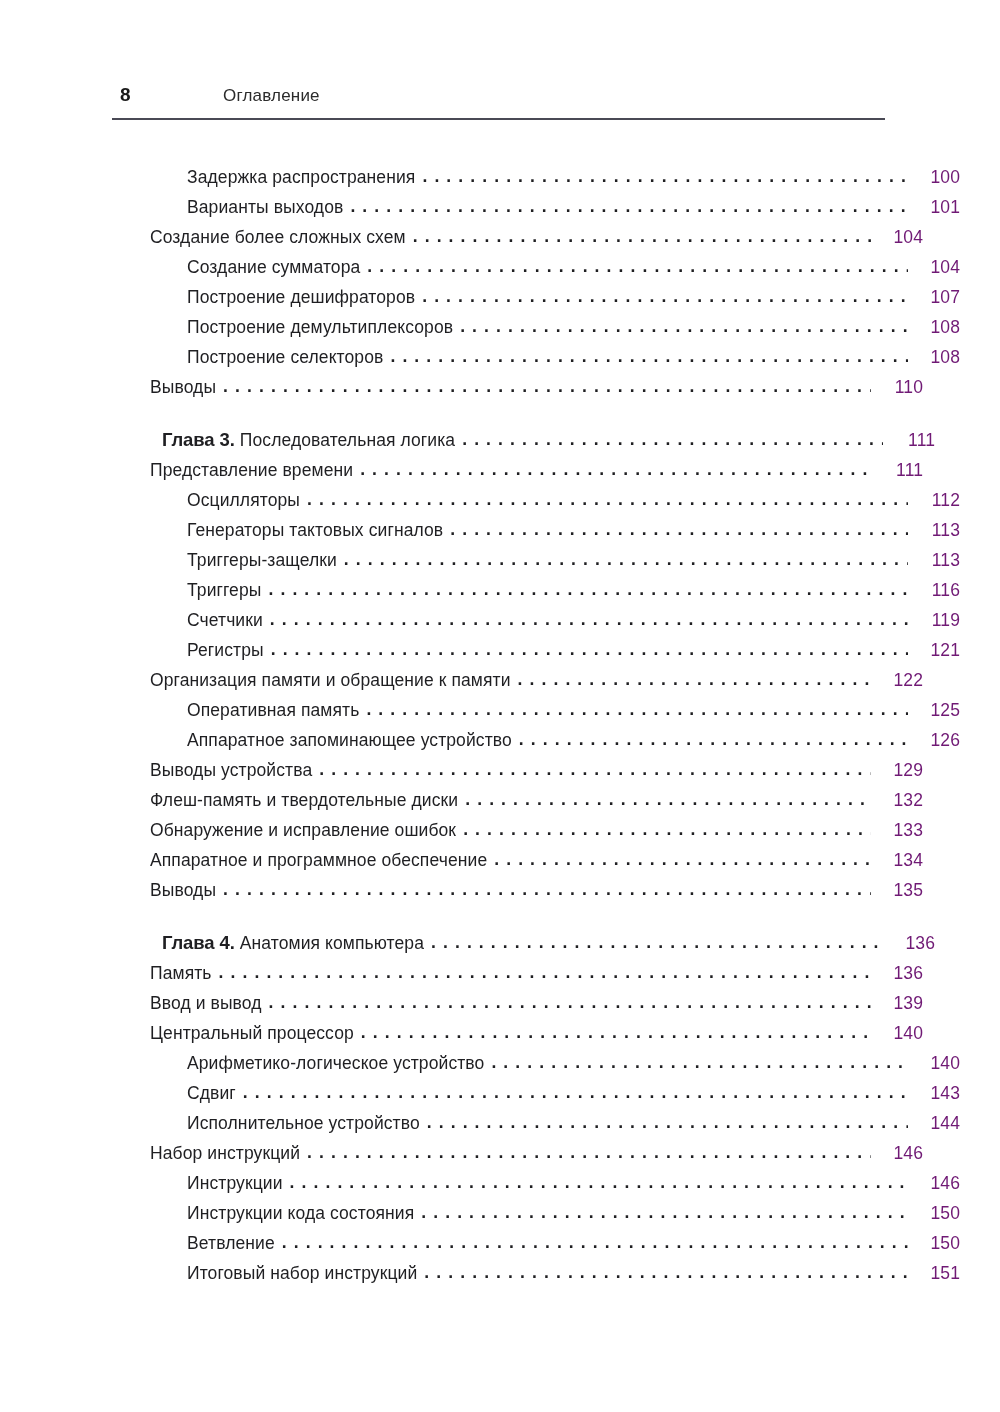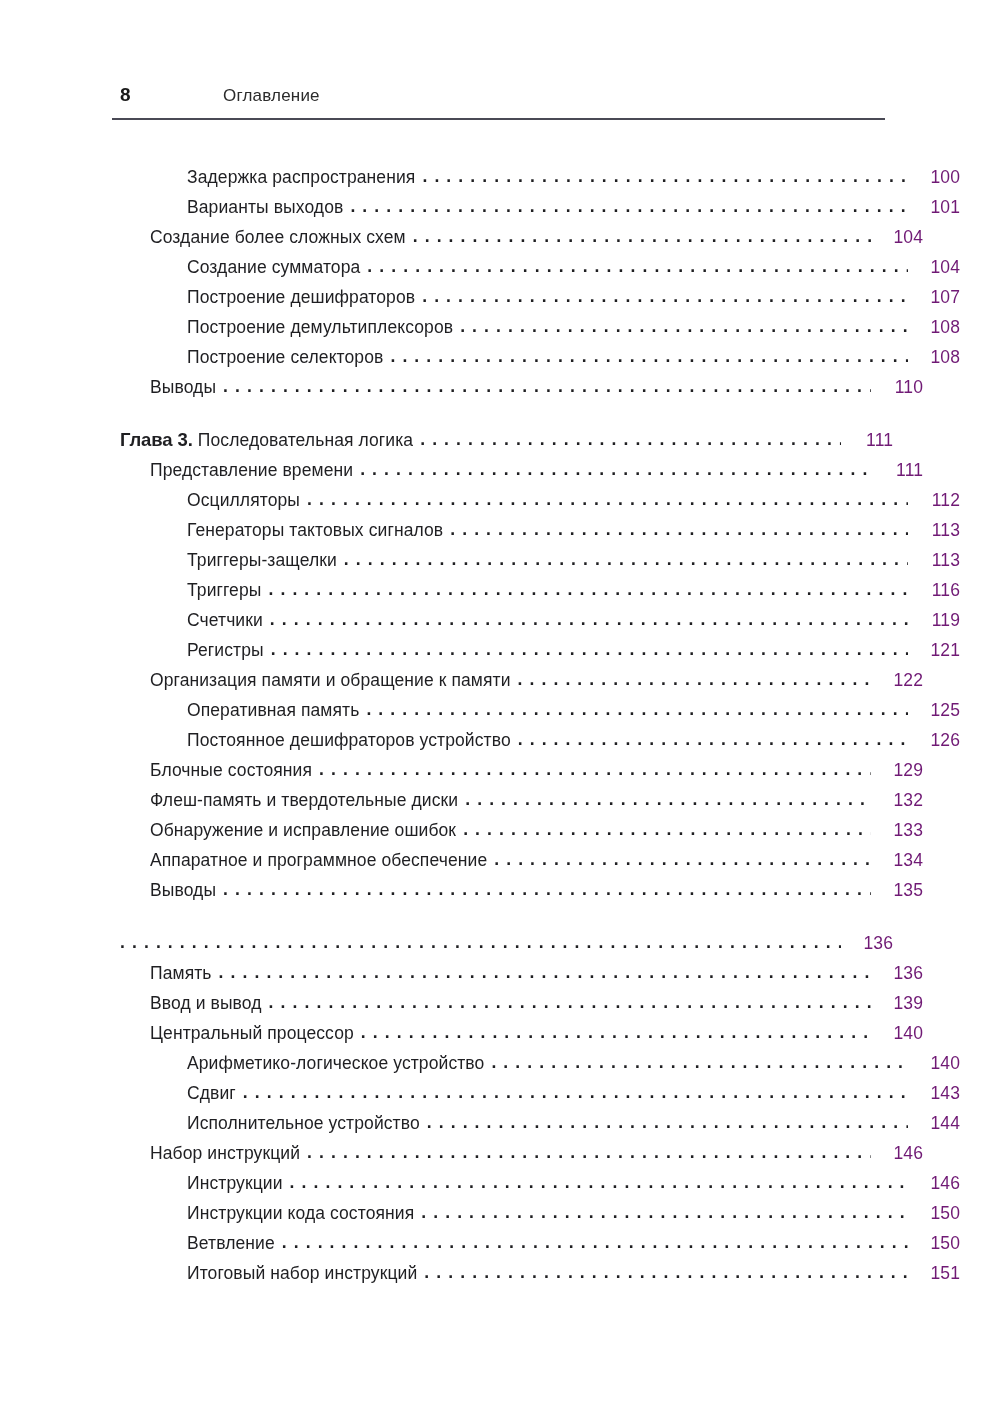--- a/index.html
+++ b/index.html
@@ -109,21 +109,21 @@
   .toc-line .pageno {
     flex: 0 0 auto;
     width: 46px;
     text-align: right;
     padding-left: 6px;
     font-size: 17.5px;
     color: #701a75;
   }
 
   
-  .lvl-chapter { padding-left: 8px; }
+  .lvl-chapter { padding-left: 8px; margin-left: 42px; }
   .lvl-1 { padding-left: 38px; }
   .lvl-2 { padding-left: 75px; }
 
   .lvl-chapter .label .chap-num {
     font-weight: bold;
     font-size: 18.5px;
     letter-spacing: -0.1px;
   }
   .lvl-chapter .label .chap-title {
     font-weight: normal;
@@ -226,26 +226,26 @@
         <span class="label">Организация памяти и обращение к памяти</span>
         <span class="leader"></span>
         <span class="pageno">122</span>
       </div>
       <div class="toc-line lvl-2">
         <span class="label">Оперативная память</span>
         <span class="leader"></span>
         <span class="pageno">125</span>
       </div>
       <div class="toc-line lvl-2">
-        <span class="label">Постоянное дешифраторов устройство</span>
+        <span class="label">Аппаратное запоминающее устройство</span>
         <span class="leader"></span>
         <span class="pageno">126</span>
       </div>
       <div class="toc-line lvl-1">
-        <span class="label">Блочные состояния</span>
+        <span class="label">Выводы устройства</span>
         <span class="leader"></span>
         <span class="pageno">129</span>
       </div>
       <div class="toc-line lvl-1">
         <span class="label">Флеш-память и твердотельные диски</span>
         <span class="leader"></span>
         <span class="pageno">132</span>
       </div>
       <div class="toc-line lvl-1">
         <span class="label">Обнаружение и исправление ошибок</span>
@@ -256,20 +256,21 @@
         <span class="label">Аппаратное и программное обеспечение</span>
         <span class="leader"></span>
         <span class="pageno">134</span>
       </div>
       <div class="toc-line lvl-1">
         <span class="label">Выводы</span>
         <span class="leader"></span>
         <span class="pageno">135</span>
       </div>
       <div class="toc-line lvl-chapter gap-before">
+        <span class="label"><span class="chap-num">Глава 4.</span> <span class="chap-title">Анатомия компьютера</span></span>
         <span class="leader"></span>
         <span class="pageno">136</span>
       </div>
       <div class="toc-line lvl-1">
         <span class="label">Память</span>
         <span class="leader"></span>
         <span class="pageno">136</span>
       </div>
       <div class="toc-line lvl-1">
         <span class="label">Ввод и вывод</span>

